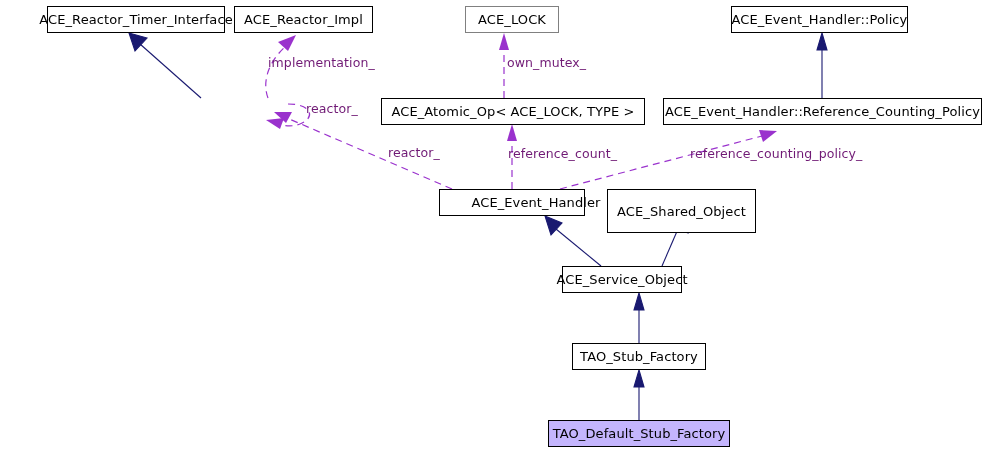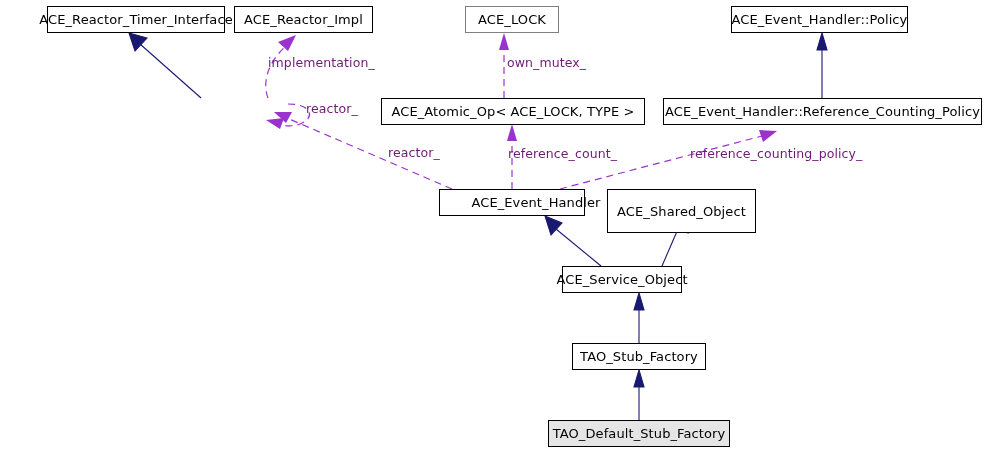--- a/index.html
+++ b/index.html
@@ -34,21 +34,21 @@
     display: flex;
     align-items: center;
     justify-content: center;
     white-space: nowrap;
     letter-spacing: 0.1px;
   }
   .node.gray-border {
     border-color: #808080;
   }
   .node.gray-fill {
-    background: #e5e5e5;
+    background: #c4b5fd;
   }
   .edge-label {
     position: absolute;
     font-size: 12.5px;
     color: #701a75;
     white-space: nowrap;
     line-height: 1;
     letter-spacing: 0.1px;
   }
 </style>

